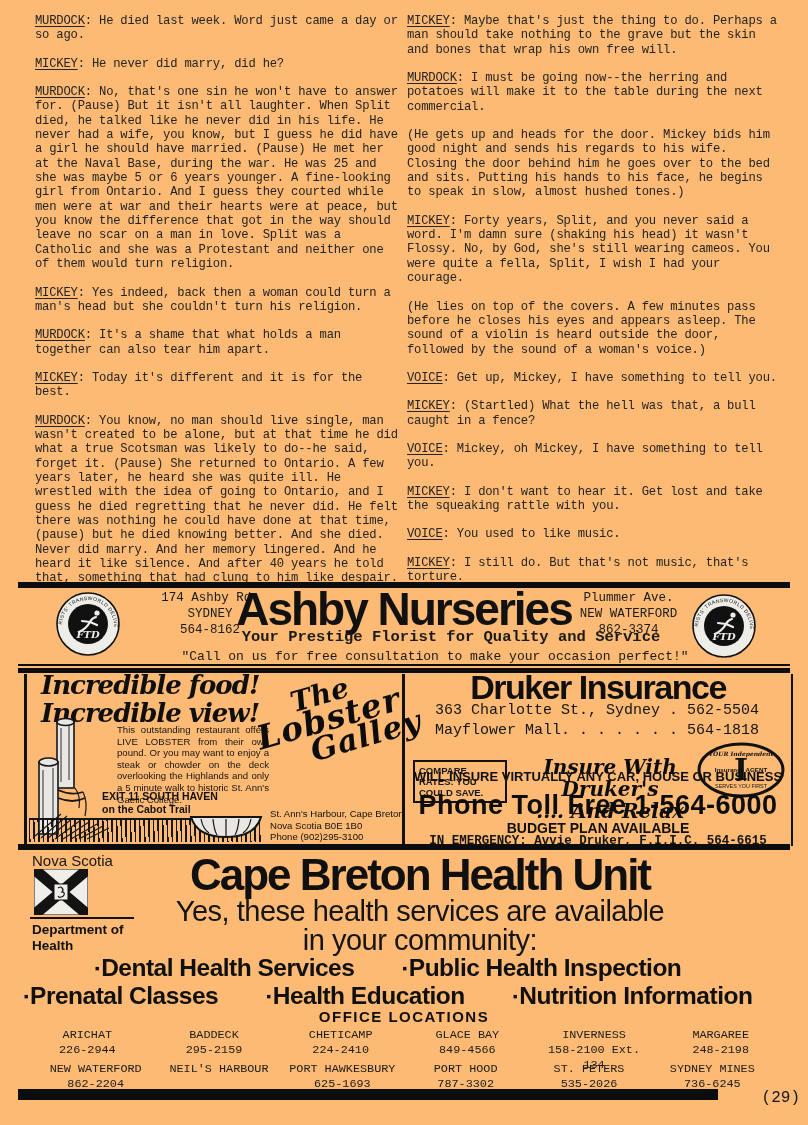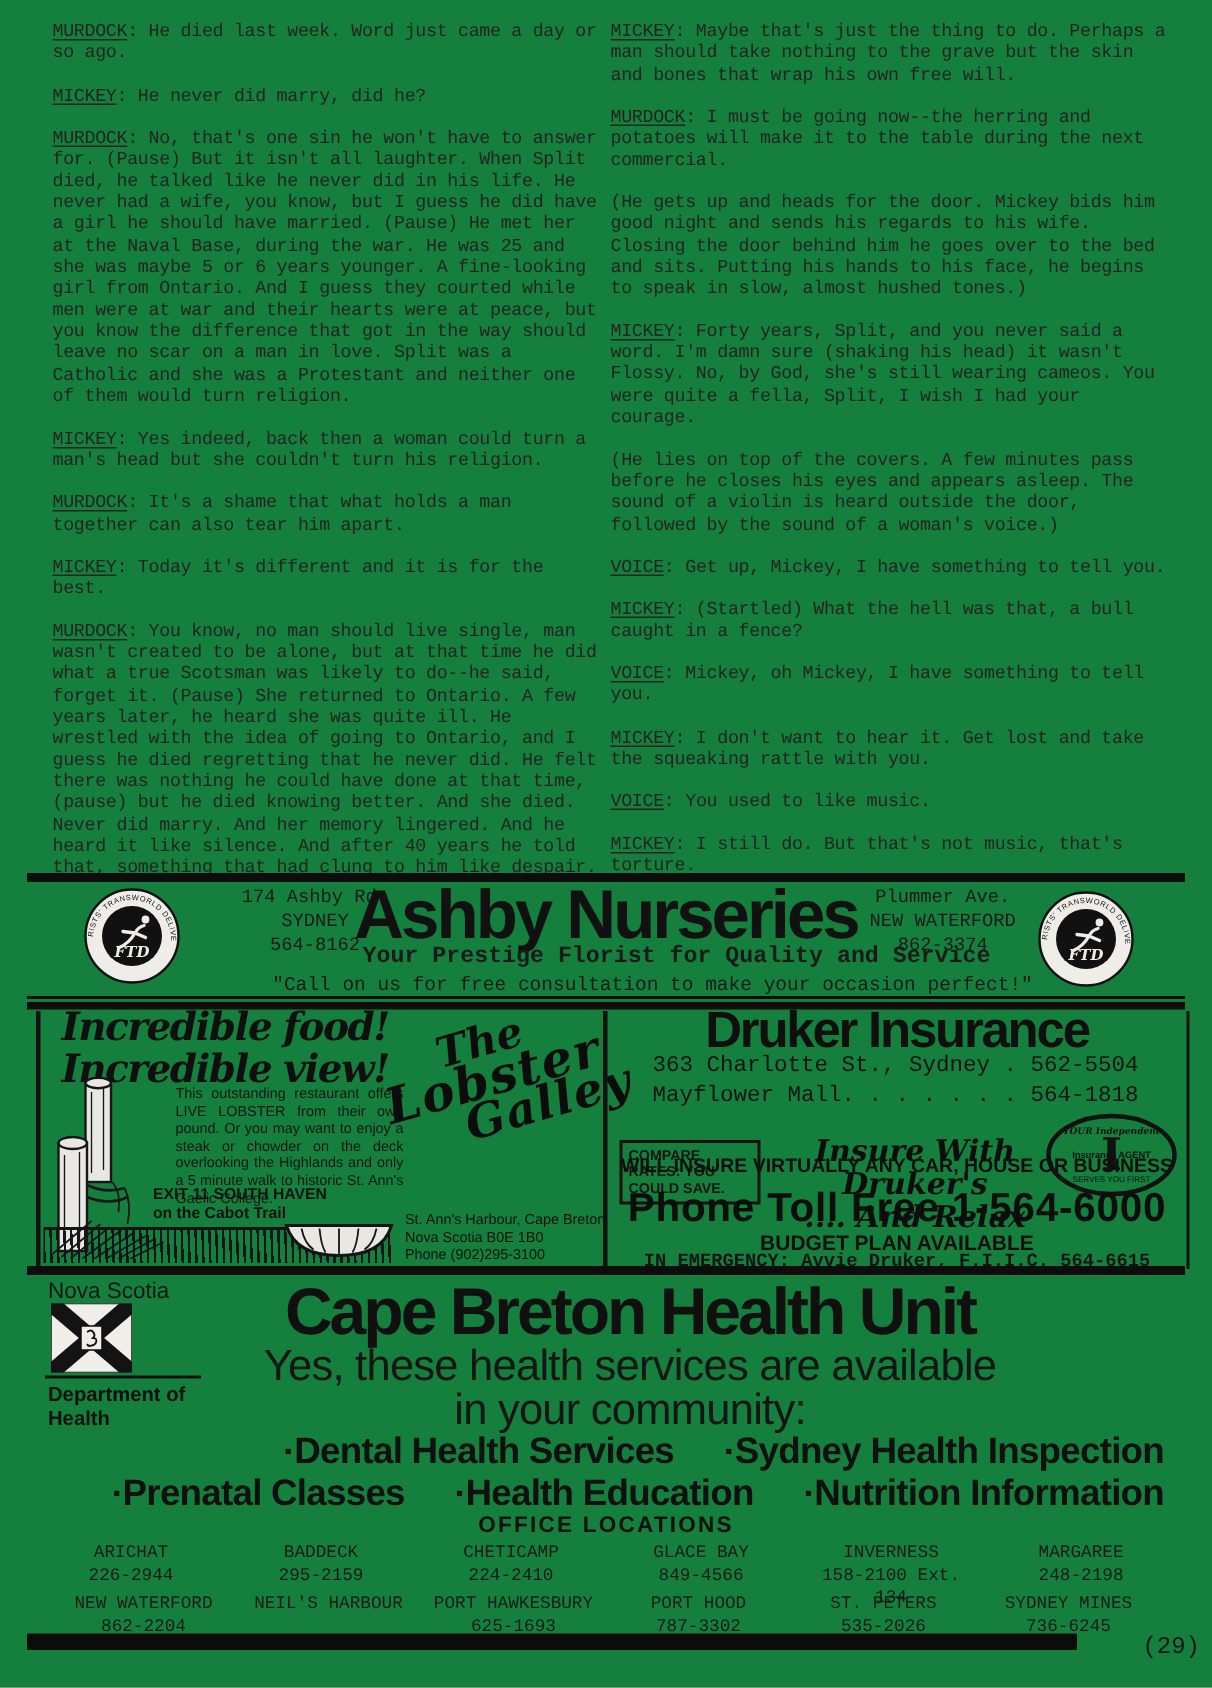--- a/index.html
+++ b/index.html
@@ -1,16 +1,16 @@
 <!DOCTYPE html>
 <html><head>
 <meta charset="utf-8">
 <style>
   html,body{margin:0;padding:0;background:#b9b7b2;}
-  .page{position:relative;width:808px;height:1125px;margin:0 auto;background:#15803d;
+  .page{position:relative;width:808px;height:1125px;margin:0 auto;background:#fdba74;
         overflow:hidden;color:#1c1c1c;font-family:"Liberation Sans",sans-serif;}
   
   .col{position:absolute;top:14px;font-family:"Liberation Mono",monospace;
        font-size:12.2px;line-height:14.35px;color:#232323;letter-spacing:-0.2px;}
   .col-left{left:35px;width:366px;}
   .col-right{left:407px;width:376px;}
   .para{margin:0 0 14px 0;}
   .spk{text-decoration:underline;text-underline-offset:2px;}
   
   .rule{position:absolute;left:18px;width:772px;background:#0d0d0d;}
@@ -66,22 +66,22 @@
   
   .ns-label{position:absolute;left:32px;top:852px;font-size:15px;color:#161616;}
   .ns-flag{position:absolute;left:34px;top:869px;}
   .ns-line{position:absolute;left:30px;top:917px;width:104px;height:2px;background:#111;}
   .ns-dept{position:absolute;left:32px;top:922px;font-size:13.5px;font-weight:bold;
         line-height:15.5px;color:#111;}
   .hu-title{position:absolute;left:120px;top:850px;width:600px;text-align:center;
         font-size:44px;font-weight:bold;letter-spacing:-2px;color:#101010;}
   .hu-sub{position:absolute;left:120px;width:600px;text-align:center;font-size:29px;
         letter-spacing:-0.5px;color:#151515;}
-  .svc-row{position:absolute;left:0;width:776px;display:flex;justify-content:flex-end;
-        gap:34px;font-size:24.5px;font-weight:bold;letter-spacing:-0.5px;color:#101010;}
+  .svc-row{position:absolute;left:0;width:776px;display:flex;justify-content:center;
+        gap:48px;font-size:24.5px;font-weight:bold;letter-spacing:-0.5px;color:#101010;}
   .blt{display:inline-block;font-size:14px;vertical-align:3px;margin-right:2px;}
   .off-head{position:absolute;left:0;top:1008px;width:808px;text-align:center;
         font-size:15px;font-weight:bold;letter-spacing:1.5px;color:#0f0f0f;}
   .off-row{position:absolute;left:34px;width:740px;display:flex;}
   .office{flex:1;text-align:center;font-family:"Liberation Mono",monospace;
         font-size:11.8px;line-height:15px;color:#1a1a1a;}
   .bottom-bar{position:absolute;left:18px;top:1089px;width:700px;height:11px;background:#0c0c0c;}
   .page-num{position:absolute;right:8px;top:1089px;font-family:"Liberation Mono",monospace;
         font-size:16px;color:#161616;}
 </style>
@@ -280,21 +280,21 @@
     <div>Health</div>
   </div>
 
   <div class="hu-title">Cape Breton Health Unit</div>
   <div class="hu-sub" style="top:895px;">Yes, these health services are available</div>
   <div class="hu-sub" style="top:924px;">in your community:</div>
 
   <div class="svc-row" style="top:954px;">
 
   <span class="svc"><span class="blt">▪</span><span>Dental Health Services</span></span>
-      <span class="svc"><span class="blt">▪</span><span>Sydney Health Inspection</span></span>
+      <span class="svc"><span class="blt">▪</span><span>Public Health Inspection</span></span>
     </div>
   <div class="svc-row" style="top:982px;">
 
   <span class="svc"><span class="blt">▪</span><span>Prenatal Classes</span></span>
       <span class="svc"><span class="blt">▪</span><span>Health Education</span></span>
       <span class="svc"><span class="blt">▪</span><span>Nutrition Information</span></span>
     </div>
 
   <div class="off-head">OFFICE LOCATIONS</div>
 

